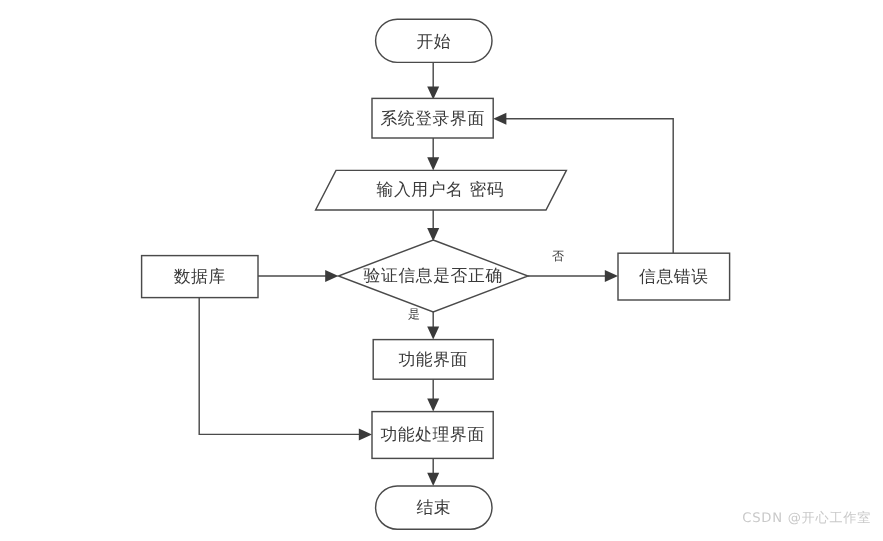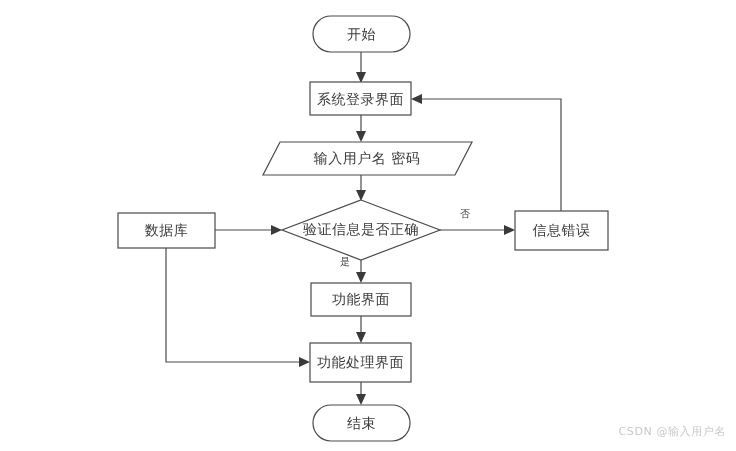--- a/index.html
+++ b/index.html
@@ -162,15 +162,15 @@
       <text class="node-label" x="360.5" y="363">功能处理界面</text>
     </g>
 
     <g>
       <rect class="node-shape" x="313" y="405" width="97" height="36" rx="18" ry="18"></rect>
       <text class="node-label" x="361.5" y="424">结束</text>
     </g>
 
   </svg>
 
-  <div class="watermark">CSDN @输入用户名</div>
+  <div class="watermark">CSDN @开心工作室</div>
 
 </div>
 
 </body></html>

